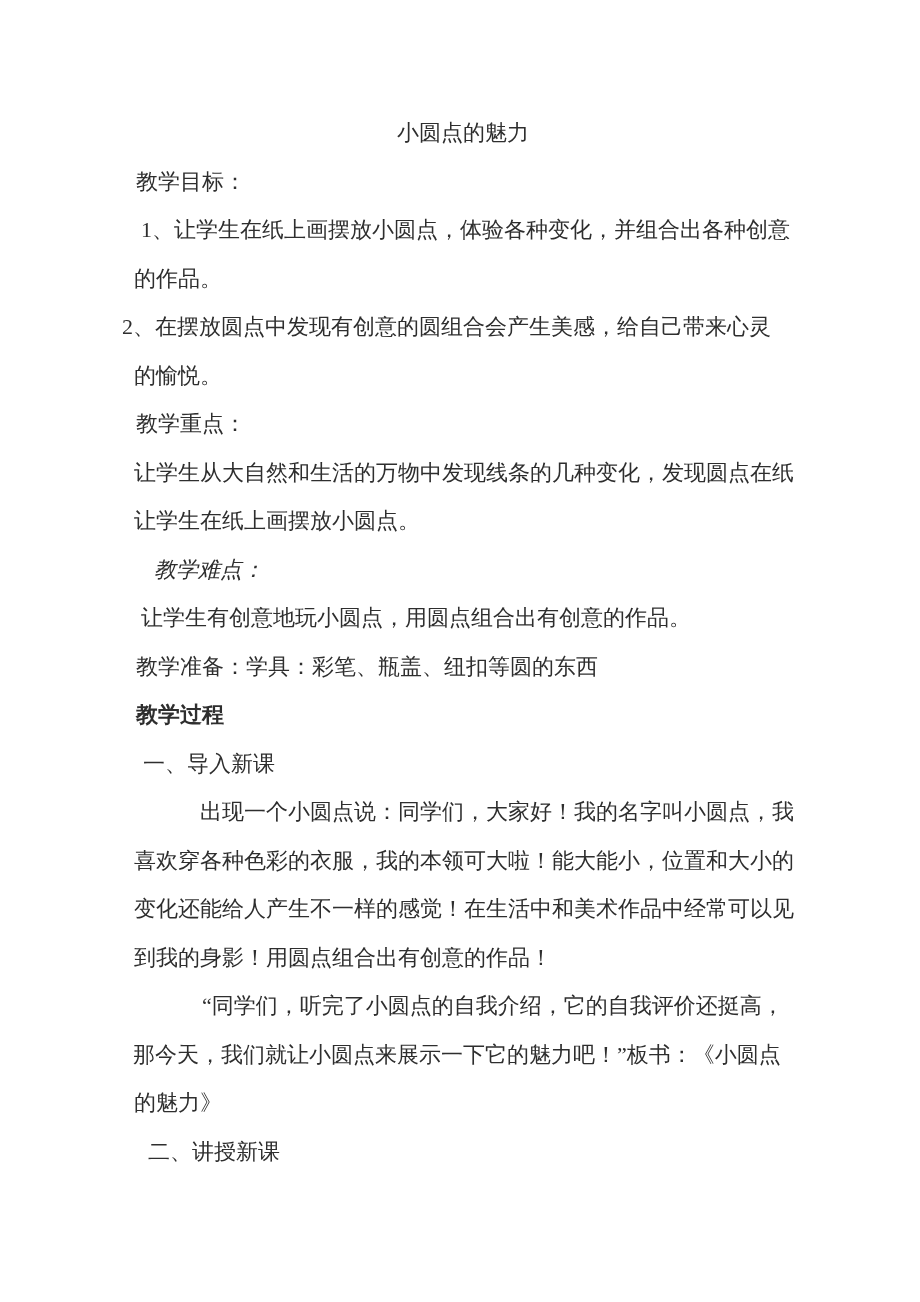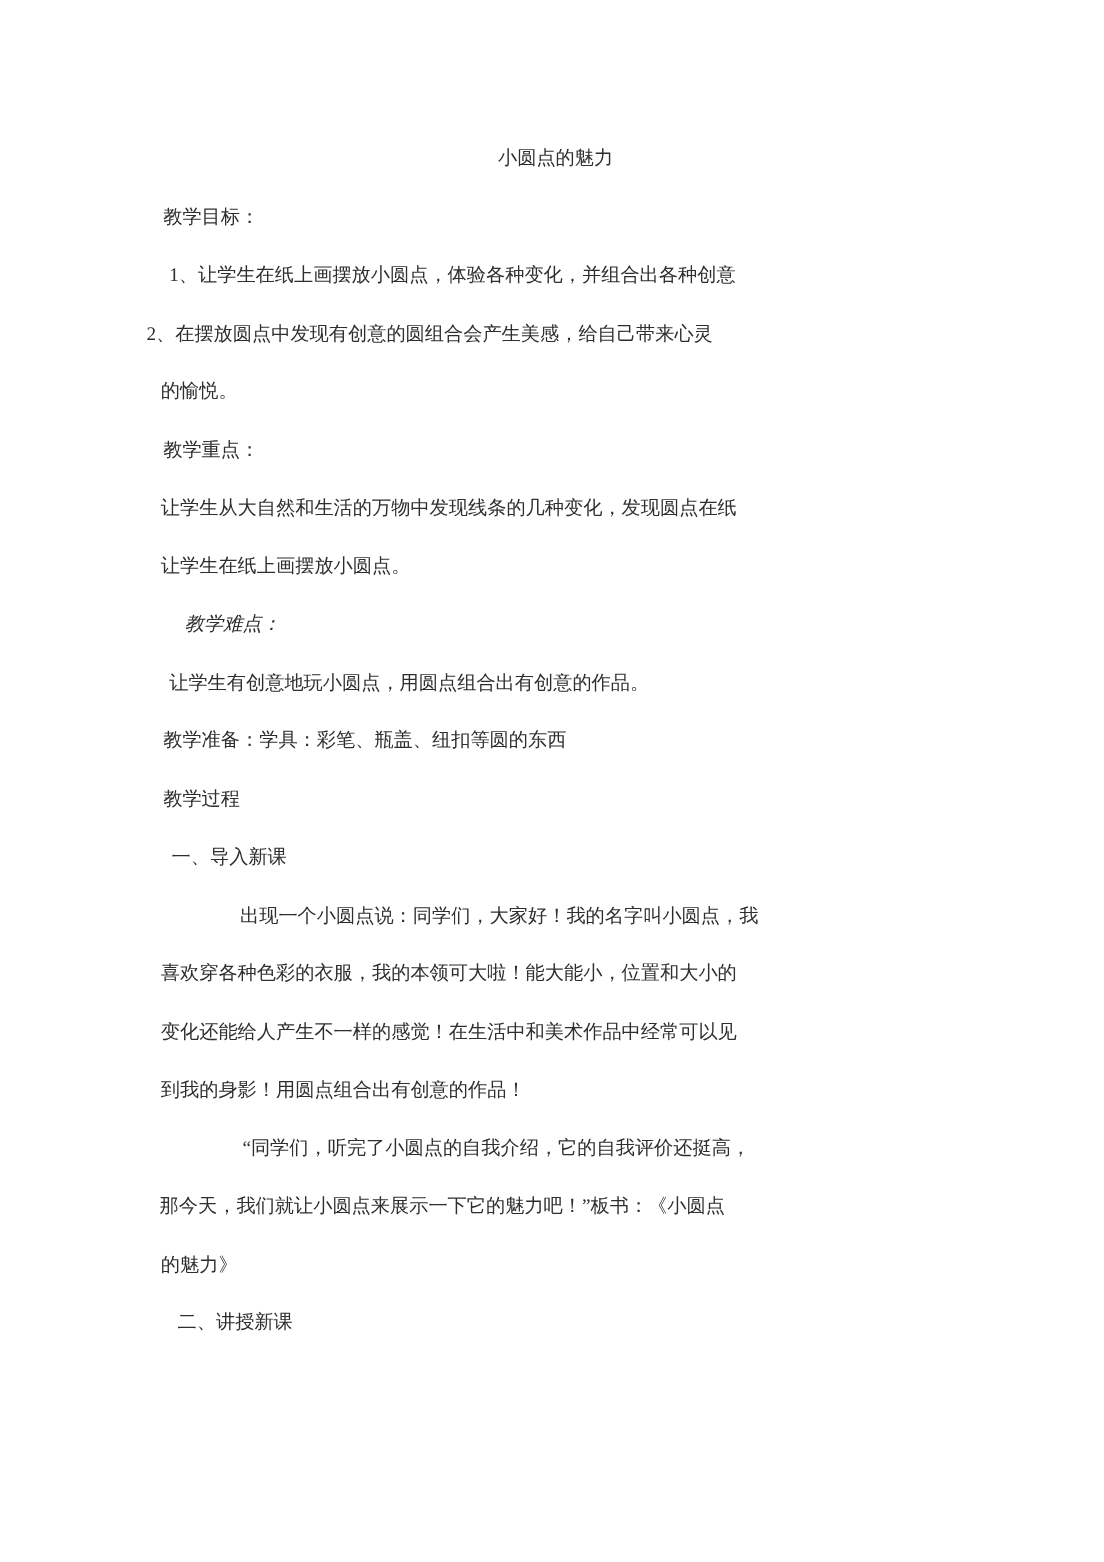--- a/index.html
+++ b/index.html
@@ -8,21 +8,21 @@
     background: #ffffff;
   }
   .page {
     position: relative;
     width: 920px;
     height: 1302px;
     background: #ffffff;
     box-sizing: border-box;
     padding: 109px 128px 0 134px;
     font-family: "Liberation Serif", "DejaVu Serif", serif;
-    font-size: 16px;
+    font-size: 22px;
     line-height: 48.5px;
     color: #2e2e2e;
     overflow: hidden;
   }
   .line {
     white-space: nowrap;
     height: 48.5px;
   }
   .title-line {
     text-align: center;
@@ -31,29 +31,30 @@
   }
 </style>
 </head>
 <body>
 
 <div class="page" style="background: rgb(255, 255, 255); color: rgb(46, 46, 46);">
   <div class="title-line">小圆点的魅力</div>
   <div id="document-body">
       <div class="line" style="margin-left: 2px;">教学目标：</div>
       <div class="line" style="margin-left: 7px;">1、让学生在纸上画摆放小圆点，体验各种变化，并组合出各种创意</div>
+      <div class="line" style="margin-left: 0px;">的作品。</div>
       <div class="line" style="margin-left: -12px;">2、在摆放圆点中发现有创意的圆组合会产生美感，给自己带来心灵</div>
       <div class="line" style="margin-left: 0px;">的愉悦。</div>
       <div class="line" style="margin-left: 2px;">教学重点：</div>
       <div class="line" style="margin-left: 0px;">让学生从大自然和生活的万物中发现线条的几种变化，发现圆点在纸</div>
       <div class="line" style="margin-left: 0px;">让学生在纸上画摆放小圆点。</div>
       <div class="line" style="margin-left: 20px; font-style: italic;">教学难点：</div>
       <div class="line" style="margin-left: 7px;">让学生有创意地玩小圆点，用圆点组合出有创意的作品。</div>
       <div class="line" style="margin-left: 2px;">教学准备：学具：彩笔、瓶盖、纽扣等圆的东西</div>
-      <div class="line" style="margin-left: 2px;">教学过程</div>
+      <div class="line" style="margin-left: 2px; font-weight: bold;">教学过程</div>
       <div class="line" style="margin-left: 9px;">一、导入新课</div>
       <div class="line" style="margin-left: 66px;">出现一个小圆点说：同学们，大家好！我的名字叫小圆点，我</div>
       <div class="line" style="margin-left: 0px;">喜欢穿各种色彩的衣服，我的本领可大啦！能大能小，位置和大小的</div>
       <div class="line" style="margin-left: 0px;">变化还能给人产生不一样的感觉！在生活中和美术作品中经常可以见</div>
       <div class="line" style="margin-left: 0px;">到我的身影！用圆点组合出有创意的作品！</div>
       <div class="line" style="margin-left: 68px;">“同学们，听完了小圆点的自我介绍，它的自我评价还挺高，</div>
       <div class="line" style="margin-left: -1px;">那今天，我们就让小圆点来展示一下它的魅力吧！”板书：《小圆点</div>
       <div class="line" style="margin-left: 0px;">的魅力》</div>
       <div class="line" style="margin-left: 14px;">二、讲授新课</div>
     </div>

